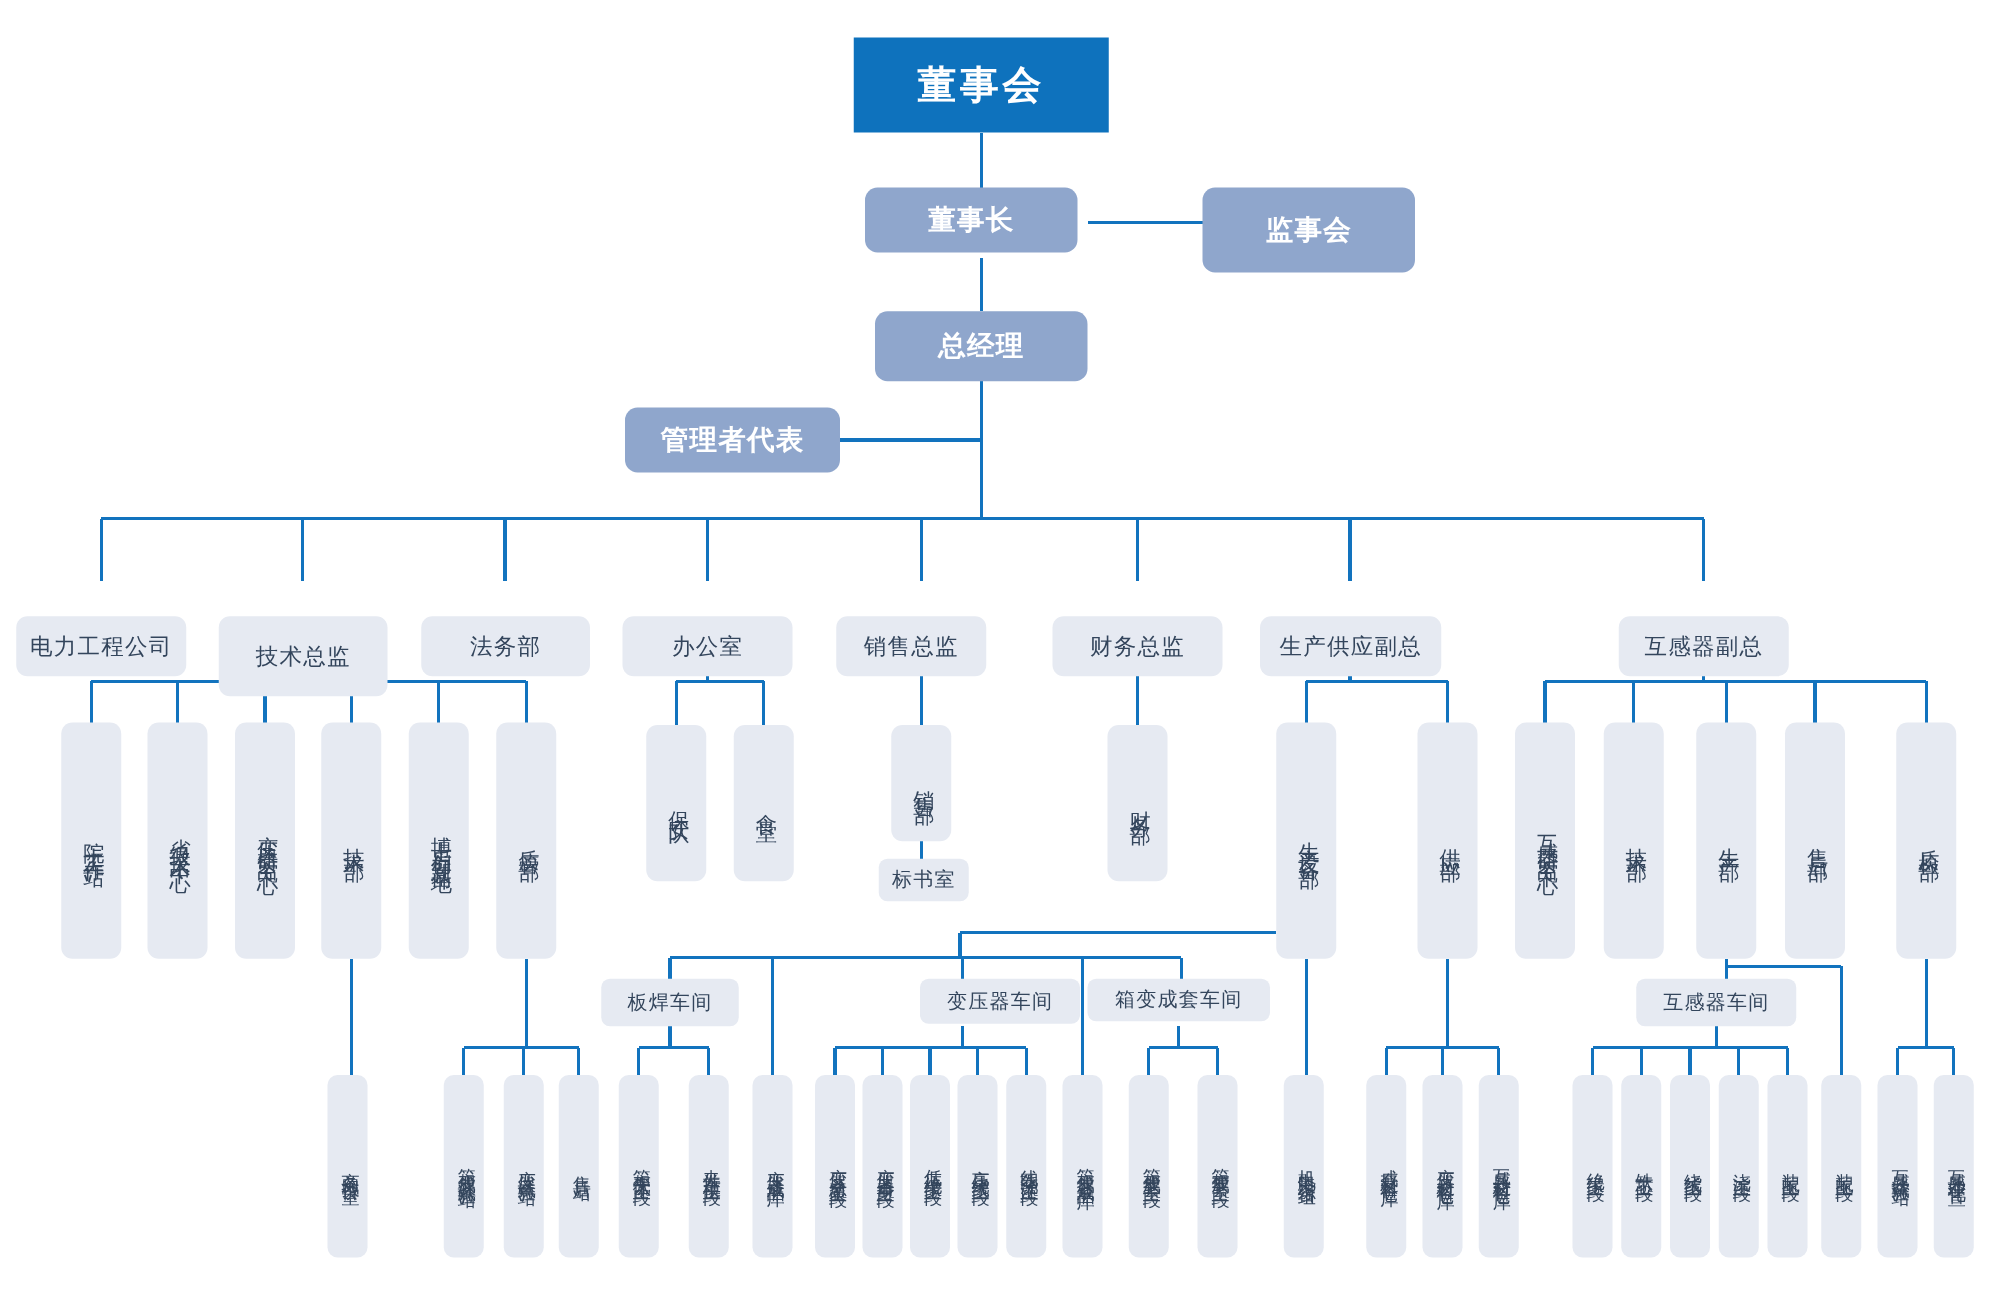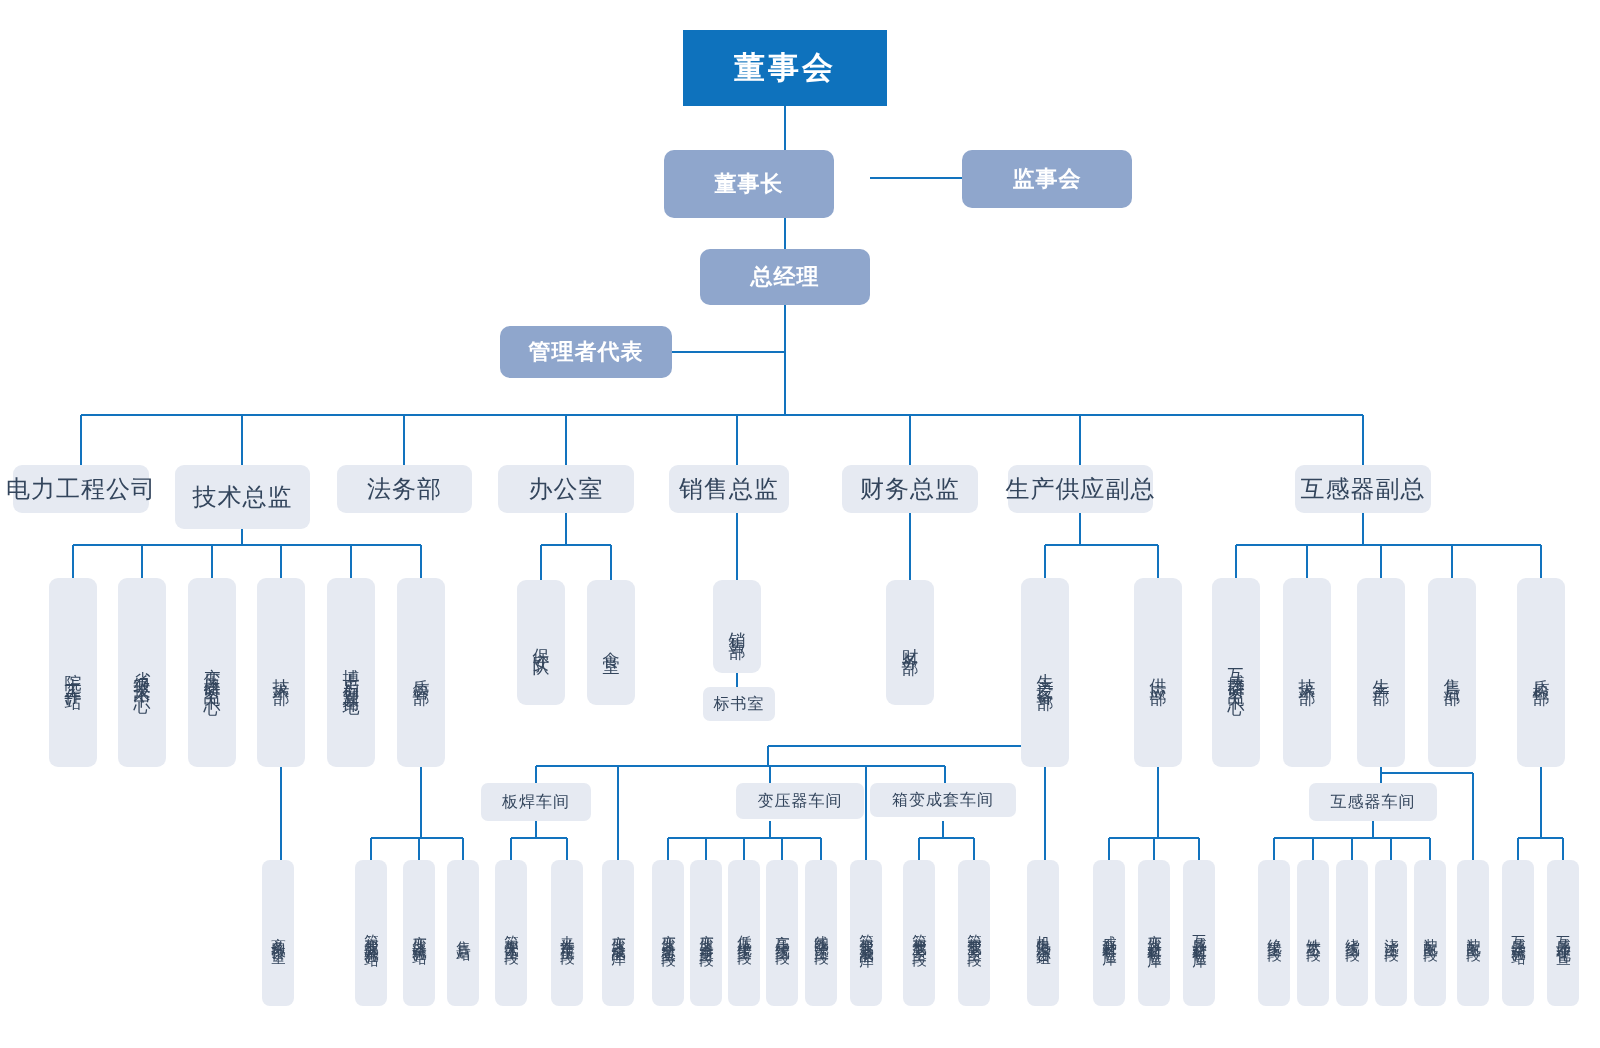--- a/index.html
+++ b/index.html
@@ -1,20 +1,20 @@
 <!DOCTYPE html>
 <html><head>
 <meta charset="utf-8">
 <style>
   html,body{margin:0;padding:0;background:#ffffff;}
   #stage{
     position:relative;
     width:1600px;height:1048px;
     background:#ffffff;
-    font-family:Liberation Serif, serif;
+    font-family:Liberation Mono, monospace;
     overflow:hidden;
   }
   #lines{position:absolute;left:0;top:0;width:1600px;height:1048px;}
   .node{
     position:absolute;
     display:flex;align-items:center;justify-content:center;
     box-sizing:border-box;text-align:center;
     color:var(--node-text,#33455C);
     background:var(--node-fill,#E6EAF2);
     white-space:nowrap;
@@ -22,21 +22,21 @@
   .node.root{
     background:var(--root-fill,#0E72BD);
     color:#ffffff;font-weight:bold;font-size:31px;letter-spacing:3px;
     border-radius:0;
   }
   .node.exec{
     background:var(--exec-fill,#8FA6CC);
     color:#ffffff;font-weight:bold;font-size:22px;letter-spacing:1px;
     border-radius:10px;
   }
-  .node.dept{font-size:24px;border-radius:9px;letter-spacing:1px;}
+  .node.dept{font-size:18px;border-radius:9px;letter-spacing:1px;margin-top:28px;}
   .node.tag{font-size:16px;border-radius:7px;letter-spacing:1px;}
   .node.tall{
     writing-mode:vertical-rl;text-orientation:upright;
     font-size:17px;letter-spacing:5px;border-radius:9px;
   }
   .node.stick{
     writing-mode:vertical-rl;text-orientation:upright;
     font-size:14.5px;letter-spacing:3px;border-radius:8px;
   }
 </style>
@@ -130,22 +130,22 @@
       <line x1="371" y1="838" x2="463" y2="838" stroke="#1273BE" stroke-width="2.5"></line>
       <line x1="511" y1="838" x2="567" y2="838" stroke="#1273BE" stroke-width="2.5"></line>
       <line x1="668" y1="838" x2="821" y2="838" stroke="#1273BE" stroke-width="2.5"></line>
       <line x1="919" y1="838" x2="974" y2="838" stroke="#1273BE" stroke-width="2.5"></line>
       <line x1="1109" y1="838" x2="1199" y2="838" stroke="#1273BE" stroke-width="2.5"></line>
       <line x1="1274" y1="838" x2="1430" y2="838" stroke="#1273BE" stroke-width="2.5"></line>
       <line x1="1518" y1="838" x2="1563" y2="838" stroke="#1273BE" stroke-width="2.5"></line>
     </svg>
   <div id="nodes">
       <div class="node root" style="left: 683px; top: 30px; width: 204px; height: 76px;">董事会</div>
-      <div class="node exec" style="left: 664px; top: 150px; width: 170px; height: 68px;">董事长</div>
-      <div class="node exec" style="left: 962px; top: 150px; width: 170px; height: 58px;">监事会</div>
+      <div class="node exec" style="left: 692px; top: 150px; width: 170px; height: 52px;">董事长</div>
+      <div class="node exec" style="left: 962px; top: 150px; width: 170px; height: 68px;">监事会</div>
       <div class="node exec" style="left: 700px; top: 249px; width: 170px; height: 56px;">总经理</div>
       <div class="node exec" style="left: 500px; top: 326px; width: 172px; height: 52px;">管理者代表</div>
       <div class="node dept" style="left: 13px; top: 465px; width: 136px; height: 48px;">电力工程公司</div>
       <div class="node dept" style="left: 175px; top: 465px; width: 135px; height: 64px;">技术总监</div>
       <div class="node dept" style="left: 337px; top: 465px; width: 135px; height: 48px;">法务部</div>
       <div class="node dept" style="left: 498px; top: 465px; width: 136px; height: 48px;">办公室</div>
       <div class="node dept" style="left: 669px; top: 465px; width: 120px; height: 48px;">销售总监</div>
       <div class="node dept" style="left: 842px; top: 465px; width: 136px; height: 48px;">财务总监</div>
       <div class="node dept" style="left: 1008px; top: 465px; width: 145px; height: 48px;">生产供应副总</div>
       <div class="node dept" style="left: 1295px; top: 465px; width: 136px; height: 48px;">互感器副总</div>

